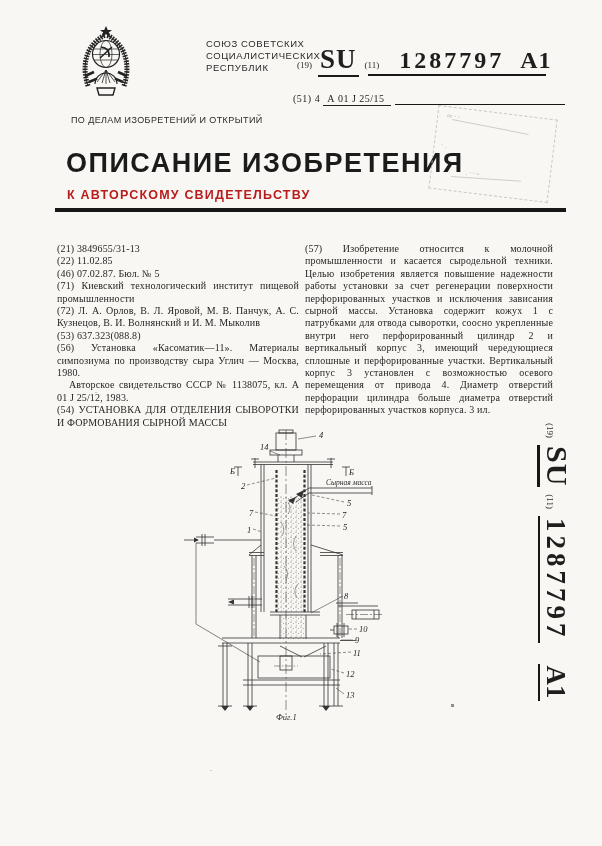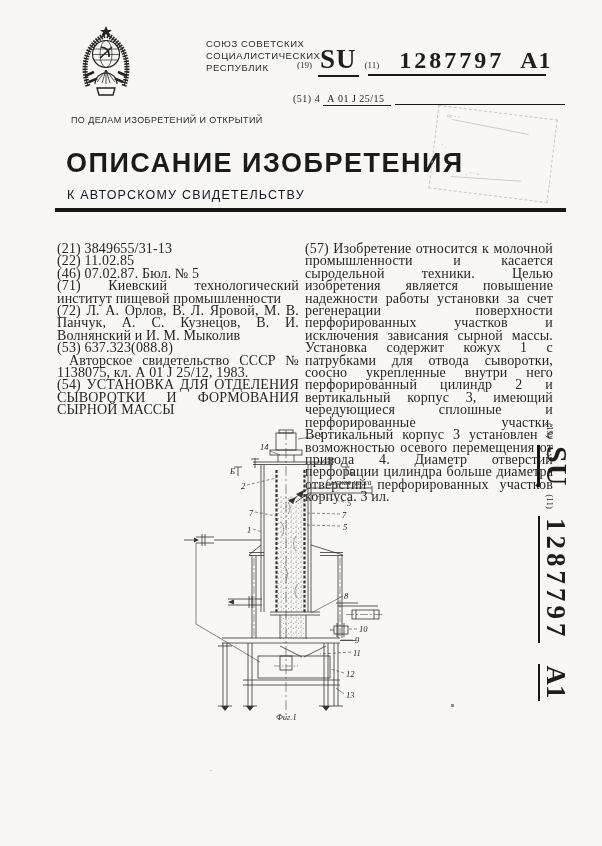--- a/index.html
+++ b/index.html
@@ -17,25 +17,25 @@
   .su-big{font-family:"Liberation Serif",serif;font-weight:700;font-size:27px;
     border-bottom:2.5px solid #1a1a1a;padding:0 2px;letter-spacing:1px;}
   .num-big{font-family:"Liberation Serif",serif;font-weight:700;font-size:24px;letter-spacing:3px;}
   .kind-big{font-family:"Liberation Serif",serif;font-weight:700;font-size:24px;letter-spacing:1px;}
   .ipcrow{font-size:10px;letter-spacing:.5px;}
   .ipc-underline{display:inline-block;border-bottom:1.3px solid #222;padding:0 6px 1px 4px;}
   .committee{font-family:"Liberation Sans",sans-serif;font-size:9px;line-height:11.5px;
     letter-spacing:.4px;font-weight:500;color:#2a2a2a;}
   .doctitle{font-family:"Liberation Sans",sans-serif;font-weight:700;font-size:27px;
     letter-spacing:1.5px;color:#1b1b1b;white-space:nowrap;}
-  .docsub{font-family:"Liberation Sans",sans-serif;font-weight:400;font-size:12.5px;
-    letter-spacing:1.2px;color:#0f172a;}
+  .docsub{font-family:"Liberation Sans",sans-serif;font-weight:700;font-size:12.5px;
+    letter-spacing:1.2px;color:#b91c1c;}
   .rule{background:#171717;}
   
-  .col{font-size:14px;line-height:12.4px;text-align:justify;letter-spacing:.15px;color:#262626;}
+  .col{font-size:10px;line-height:12.4px;text-align:justify;letter-spacing:.15px;color:#262626;}
   .col p{margin:0;}
   .col p.ind{text-indent:12px;}
   
   .stamp{border:1.5px dashed #bcbcb8;transform:rotate(7deg);opacity:.8;}
   .stamp .mark{position:absolute;color:#b5b5b0;font-size:8px;letter-spacing:1px;
     font-family:"DejaVu Sans",sans-serif;}
   .scribble{position:absolute;background:#c4c4bf;height:1px;}
   
   .sidebar{transform:rotate(90deg);transform-origin:0 0;display:flex;
     align-items:baseline;gap:7px;white-space:nowrap;}
@@ -112,20 +112,21 @@
 
   <div class="abs rule" style="left:55px;top:208px;width:511px;height:3.6px;"></div>
 
   <div class="abs col" style="left:57px;top:243px;width:242px;">
     <p>(21) 3849655/31-13</p>
     <p>(22) 11.02.85</p>
     <p>(46) 07.02.87. Бюл. № 5</p>
     <p>(71) Киевский технологический институт пищевой промышленности</p>
     <p>(72) Л. А. Орлов, В. Л. Яровой, М. В. Панчук, А. С. Кузнецов, В. И. Волнянский и И. М. Мыколив</p>
     <p>(53) 637.323(088.8)</p>
+    <p>(56) Установка «Касоматик—11». Материалы симпозиума по производству сыра Углич — Москва, 1980.</p>
     <p class="ind">Авторское свидетельство СССР № 1138075, кл. А 01 J 25/12, 1983.</p>
     <p>(54) УСТАНОВКА ДЛЯ ОТДЕЛЕНИЯ СЫВОРОТКИ И ФОРМОВАНИЯ СЫРНОЙ МАССЫ</p>
   </div>
 
   <div class="abs col" style="left:305px;top:243px;width:248px;">
     <p>(57) Изобретение относится к молочной промышленности и касается сыродельной техники. Целью изобретения является повышение надежности работы установки за счет регенерации поверхности перфорированных участков и исключения зависания сырной массы. Установка содержит кожух 1 с патрубками для отвода сыворотки, соосно укрепленные внутри него перфорированный цилиндр 2 и вертикальный корпус 3, имеющий чередующиеся сплошные и перфорированные участки. Вертикальный корпус 3 установлен с возможностью осевого перемещения от привода 4. Диаметр отверстий перфорации цилиндра больше диаметра отверстий перфорированных участков корпуса. 3 ил.</p>
   </div>
 
   <div class="abs" style="left:150px;top:426px;width:320px;height:302px;">
     <svg width="320" height="302" viewBox="0 0 320 302">

